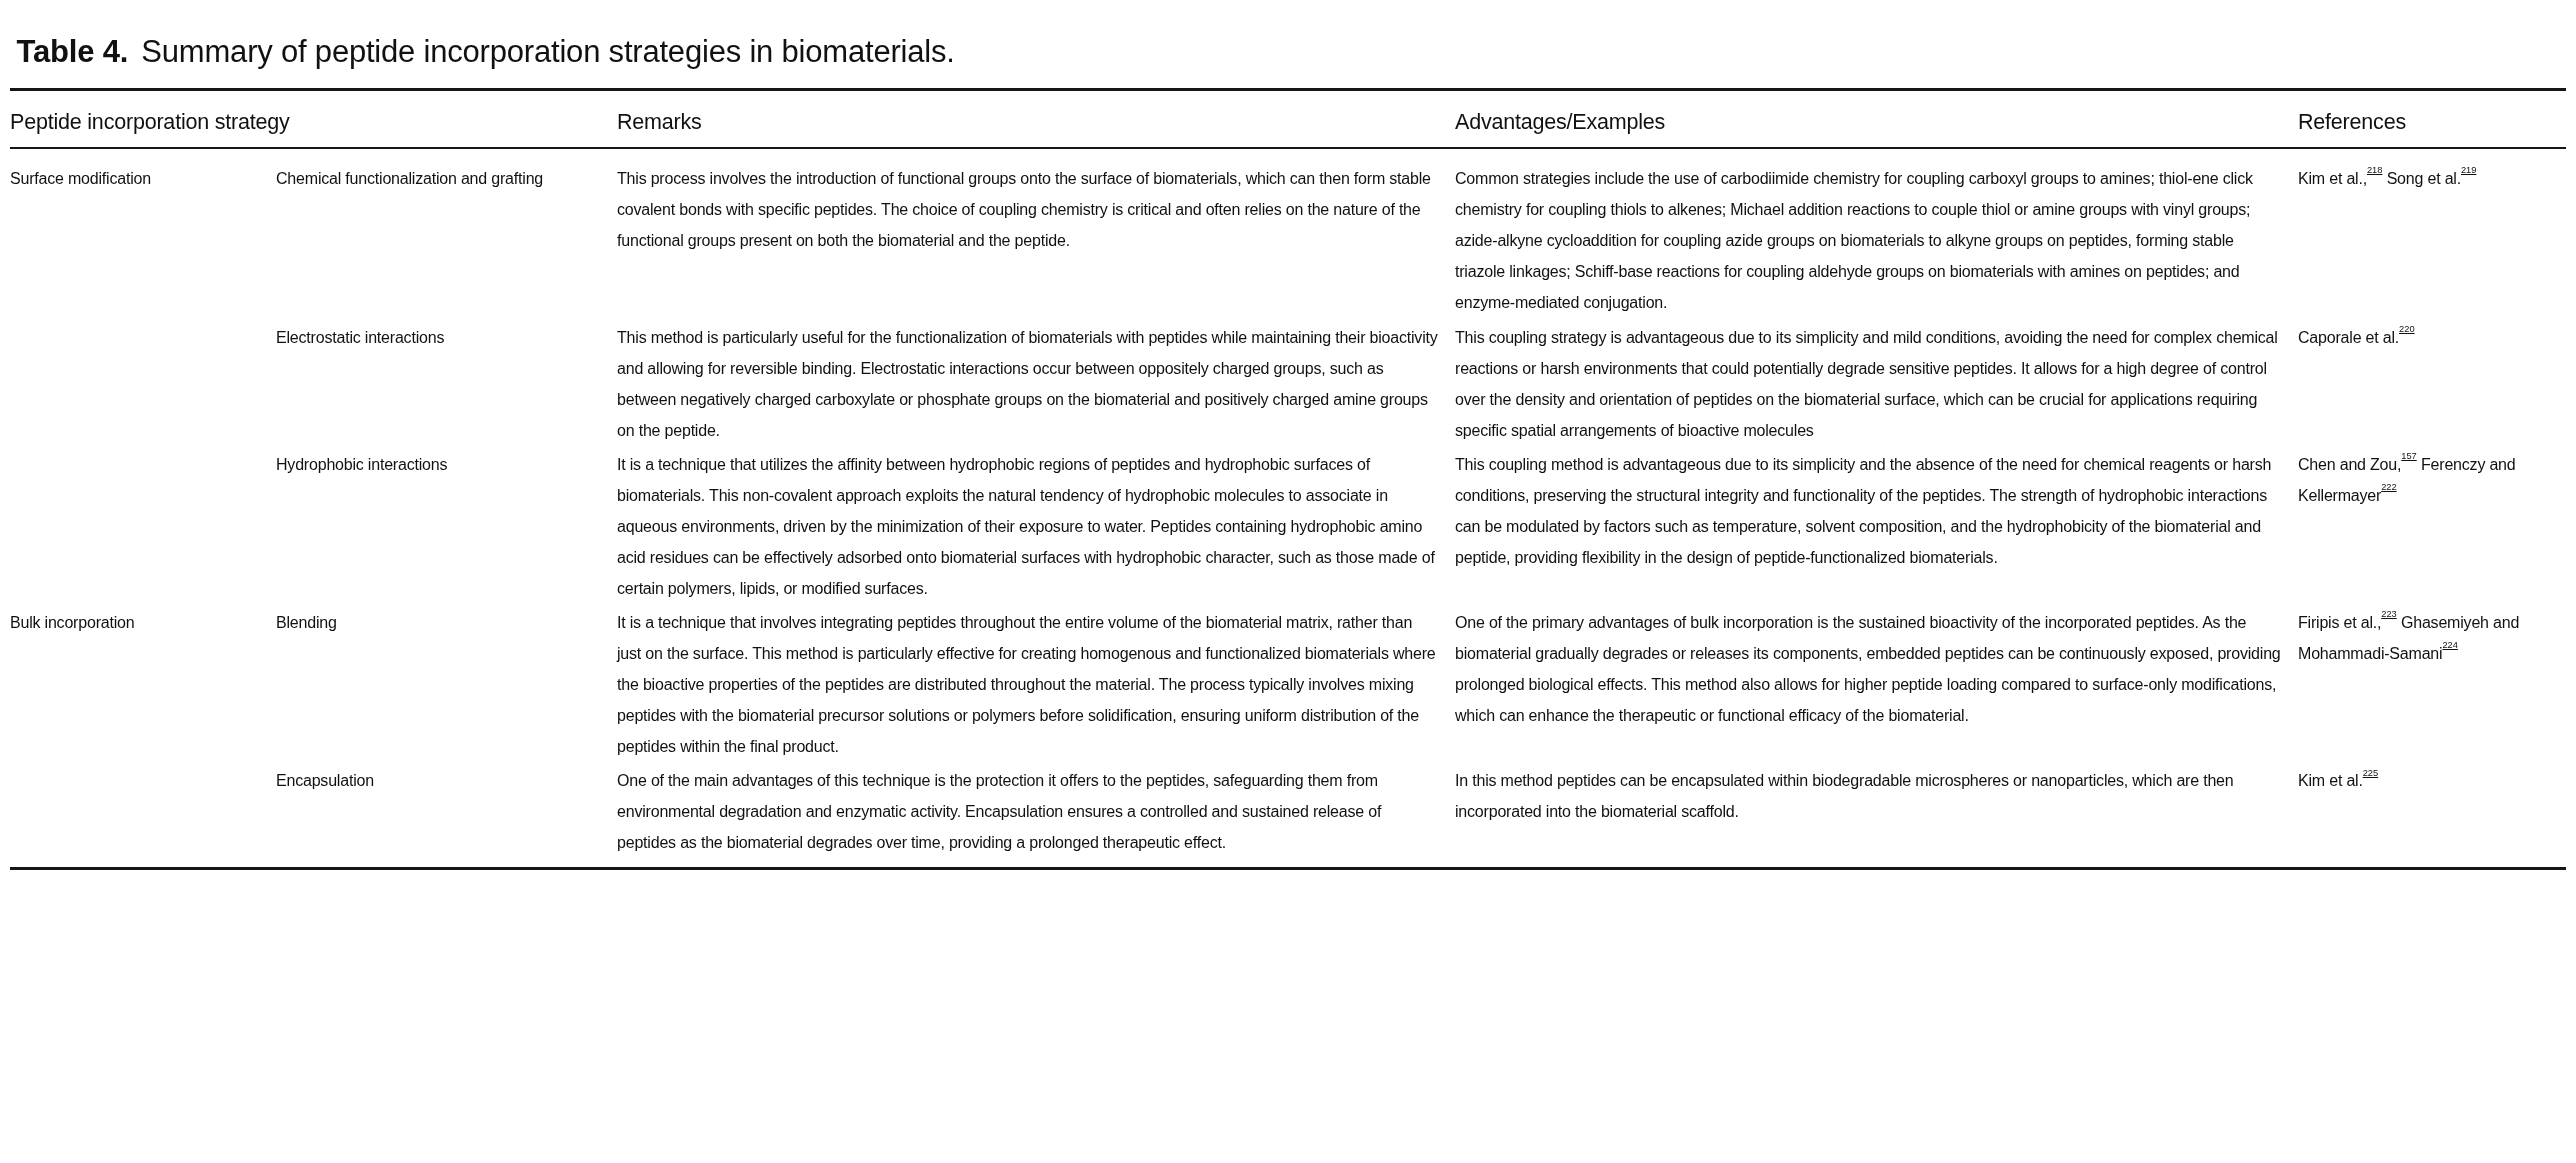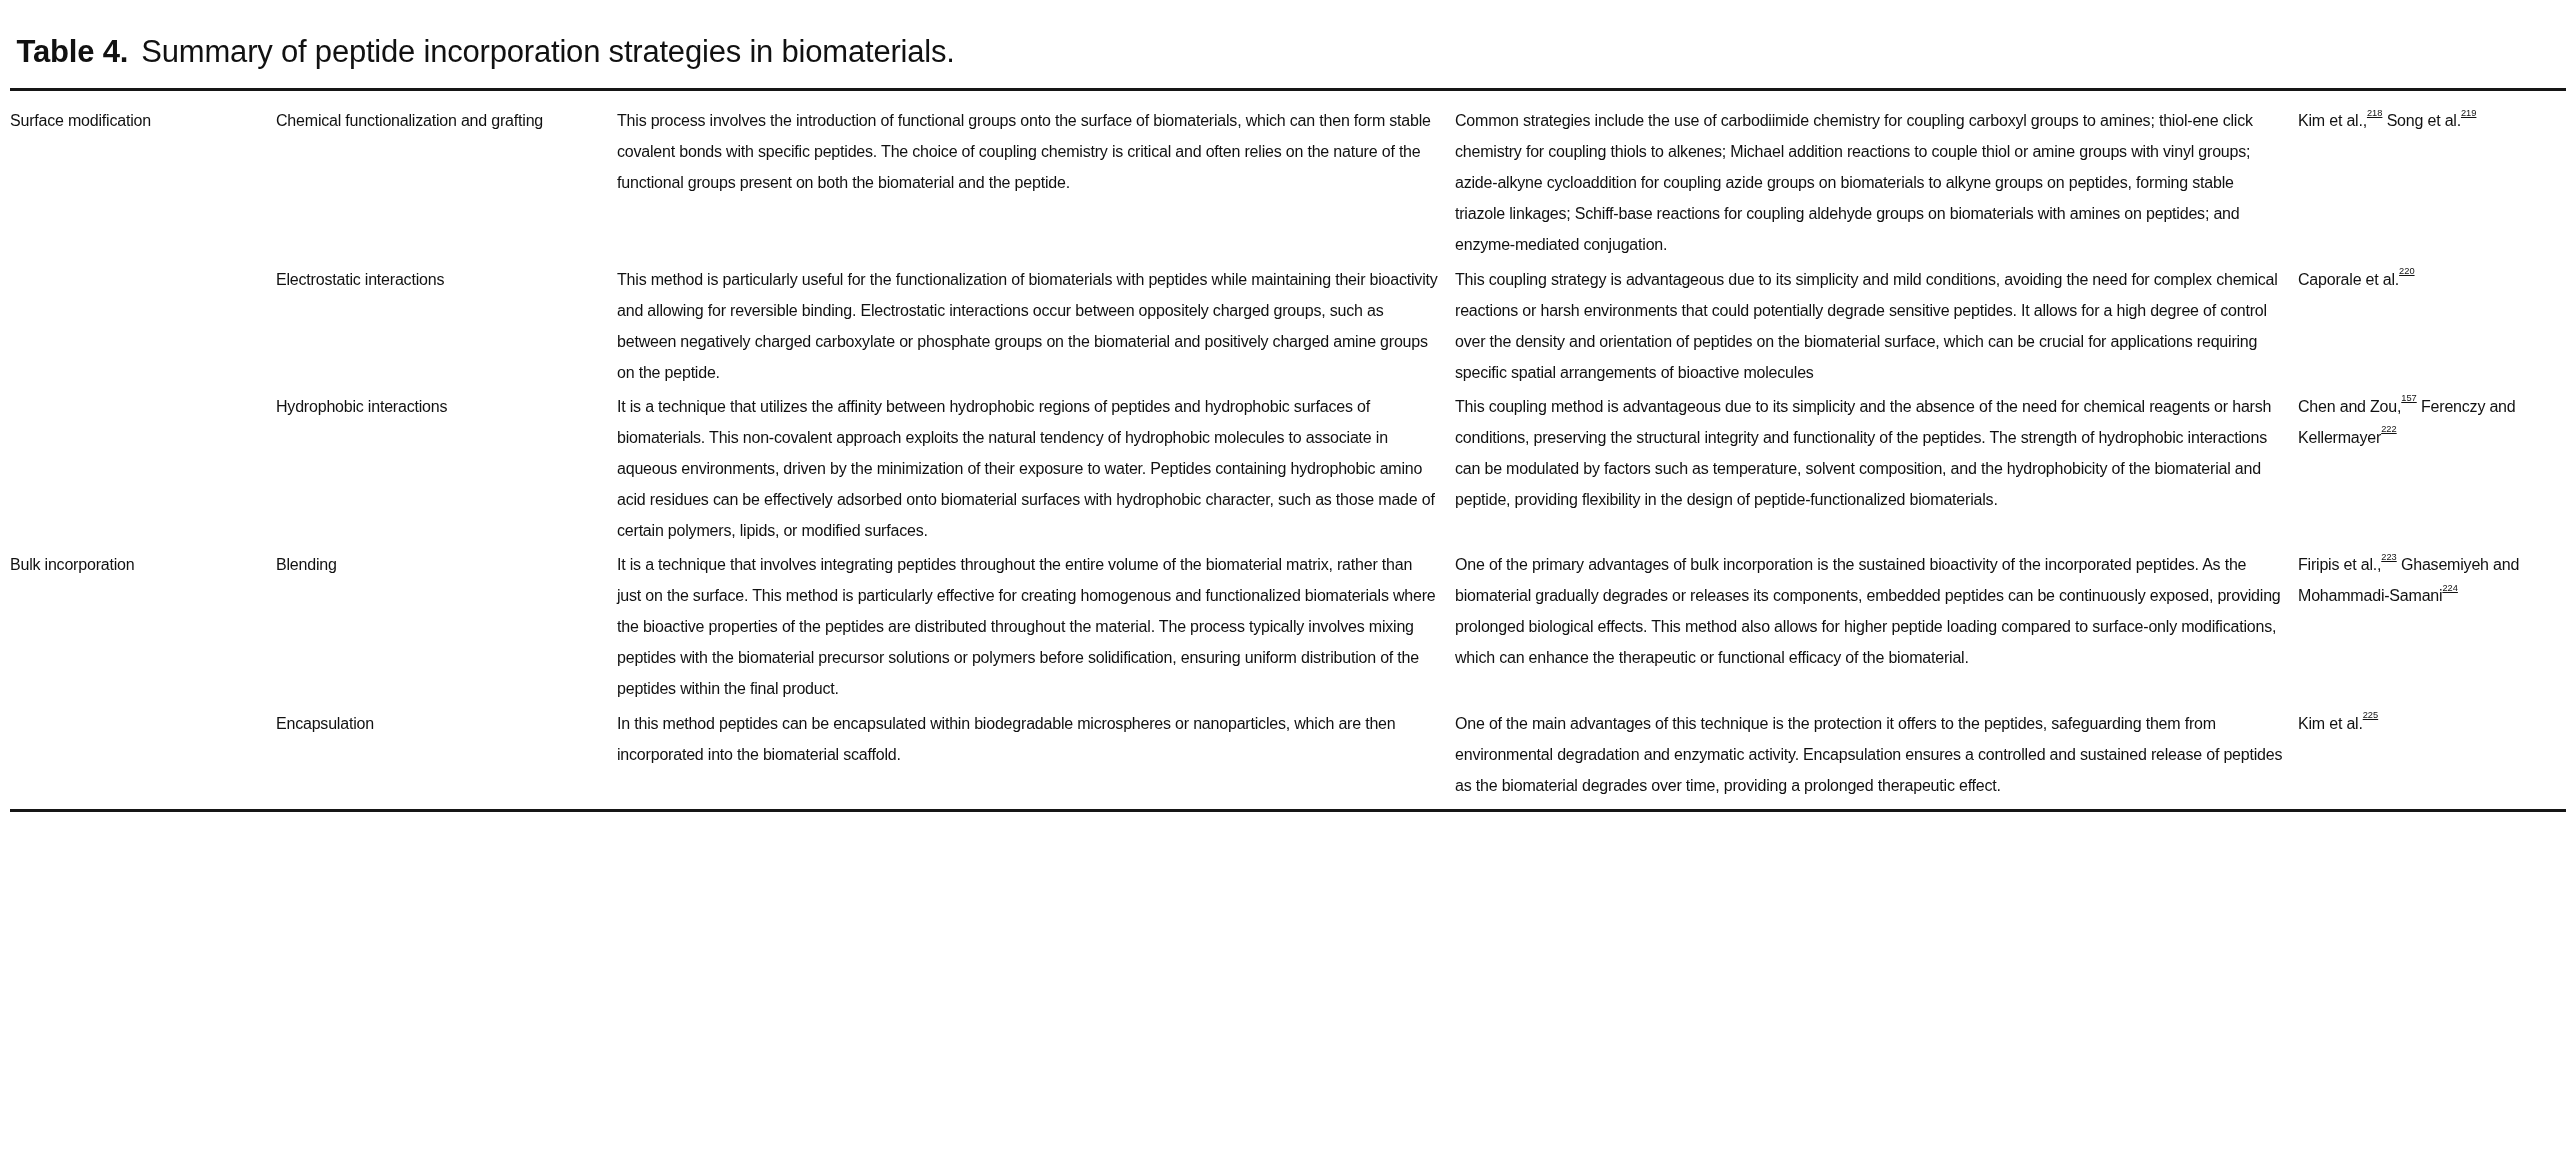--- a/index.html
+++ b/index.html
@@ -81,20 +81,26 @@
 <body>
 
 <div class="page">
 
   <div class="caption">
     <span class="cap-label">Table 4.</span><span class="cap-text">Summary of peptide incorporation strategies in biomaterials.</span>
   </div>
 
   <div class="tbl">
 
+    <div class="thead">
+      <div class="th">Peptide incorporation strategy</div>
+      <div class="th">Remarks</div>
+      <div class="th">Advantages/Examples</div>
+      <div class="th">References</div>
+    </div>
 
     <div class="tbody">
 
       <div class="tr">
         <div class="td td-category">
             <span class="inner">Surface modification</span>
           </div>
         <div class="td td-method">Chemical functionalization and grafting</div>
         <div class="td td-remarks">This process involves the introduction of functional groups onto the surface of biomaterials, which can then form stable covalent bonds with specific peptides. The choice of coupling chemistry is critical and often relies on the nature of the functional groups present on both the biomaterial and the peptide.</div>
         <div class="td td-advantages">Common strategies include the use of carbodiimide chemistry for coupling carboxyl groups to amines; thiol-ene click chemistry for coupling thiols to alkenes; Michael addition reactions to couple thiol or amine groups with vinyl groups; azide-alkyne cycloaddition for coupling azide groups on biomaterials to alkyne groups on peptides, forming stable triazole linkages; Schiff-base reactions for coupling aldehyde groups on biomaterials with amines on peptides; and enzyme-mediated conjugation.</div>
@@ -129,21 +135,21 @@
         <div class="td td-remarks">It is a technique that involves integrating peptides throughout the entire volume of the biomaterial matrix, rather than just on the surface. This method is particularly effective for creating homogenous and functionalized biomaterials where the bioactive properties of the peptides are distributed throughout the material. The process typically involves mixing peptides with the biomaterial precursor solutions or polymers before solidification, ensuring uniform distribution of the peptides within the final product.</div>
         <div class="td td-advantages">One of the primary advantages of bulk incorporation is the sustained bioactivity of the incorporated peptides. As the biomaterial gradually degrades or releases its components, embedded peptides can be continuously exposed, providing prolonged biological effects. This method also allows for higher peptide loading compared to surface-only modifications, which can enhance the therapeutic or functional efficacy of the biomaterial.</div>
         <div class="td td-references">Firipis et al.,<sup>223</sup> Ghasemiyeh and Mohammadi-Samani<sup>224</sup></div>
       </div>
 
       <div class="tr">
         <div class="td td-category">
             <span class="inner"></span>
           </div>
         <div class="td td-method">Encapsulation</div>
+        <div class="td td-advantages">One of the main advantages of this technique is the protection it offers to the peptides, safeguarding them from environmental degradation and enzymatic activity. Encapsulation ensures a controlled and sustained release of peptides as the biomaterial degrades over time, providing a prolonged therapeutic effect.</div>
         <div class="td td-remarks">In this method peptides can be encapsulated within biodegradable microspheres or nanoparticles, which are then incorporated into the biomaterial scaffold.</div>
-        <div class="td td-advantages">One of the main advantages of this technique is the protection it offers to the peptides, safeguarding them from environmental degradation and enzymatic activity. Encapsulation ensures a controlled and sustained release of peptides as the biomaterial degrades over time, providing a prolonged therapeutic effect.</div>
         <div class="td td-references">Kim et al.<sup>225</sup></div>
       </div>
 
     </div>
   </div>
 </div>
 
 
 </body></html>

